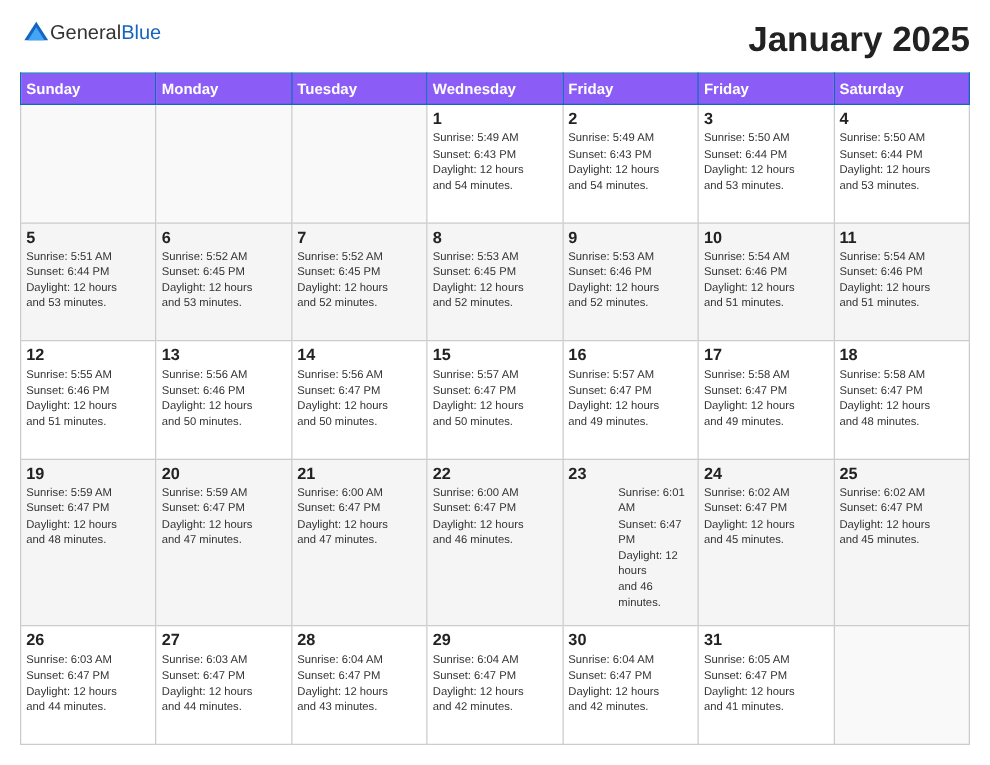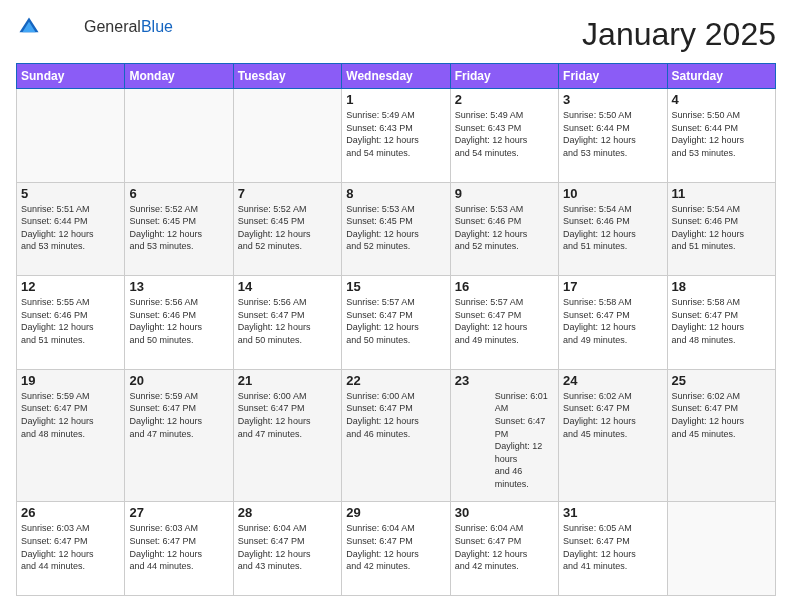--- a/index.html
+++ b/index.html
@@ -19,39 +19,38 @@
     }
     .header {
       display: flex;
       justify-content: space-between;
       align-items: flex-start;
       margin-bottom: 10px;
     }
     .logo {
       display: flex;
       align-items: center;
-      gap: 44px;
     }
     .logo-general {
       color: #333;
     }
     .logo-blue {
       color: #1565c0;
     }
     .logo-icon {
       width: 22px;
       height: 22px;
       margin-left: 2px;
     }
     .title-section {
       text-align: right;
     }
     .month-title {
-      font-size: 32px;
-      font-weight: normal;
+      font-size: 28px;
+      font-weight: bold;
       color: #222;
     }
     .location {
       font-size: 14px;
       color: #555;
     }
     .calendar {
       width: 100%;
       border-collapse: collapse;
       flex: 1;

